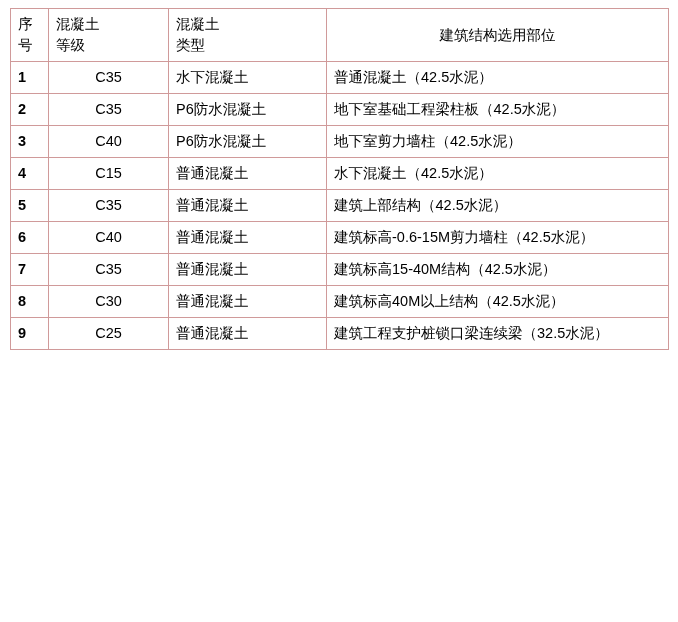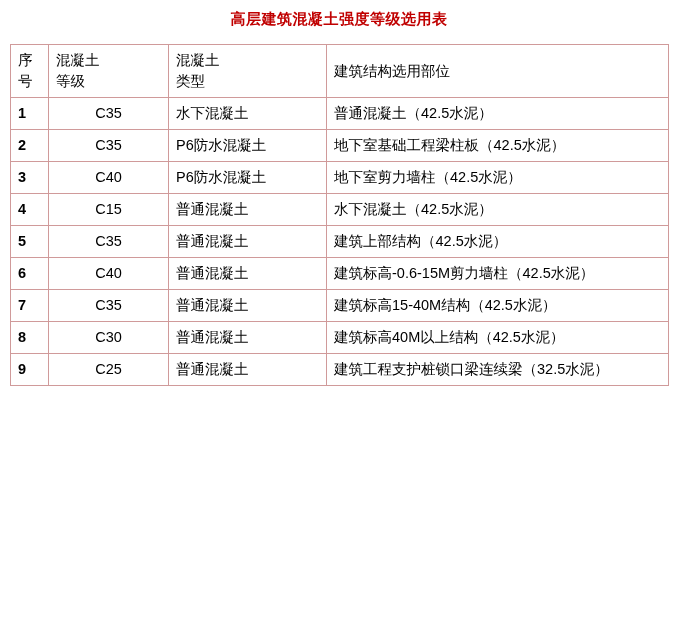--- a/index.html
+++ b/index.html
@@ -59,21 +59,21 @@
 
   .hd-no {
     text-align: left;
     line-height: 26px;
   }
   .hd-grade, .hd-type {
     text-align: left;
     line-height: 26px;
   }
   .hd-use {
-    text-align: left;
+    text-align: center;
     line-height: 26px;
   }
   .cell-no {
     text-align: left;
     font-weight: bold;
     font-size: 14.5px;
   }
   .cell-grade {
     text-align: center;
     font-weight: normal;
@@ -89,21 +89,20 @@
   .cell-use {
     text-align: left;
     font-size: 14.5px;
   }
 </style>
 </head>
 <body>
 
 <div class="page">
 
-  <div class="doc-title">高层建筑混凝土强度等级选用表</div>
 
   <div class="table-wrap">
     <table class="grade-table">
       <colgroup>
         <col class="col-no">
         <col class="col-grade">
         <col class="col-type">
         <col class="col-use">
       </colgroup>
       <thead>

